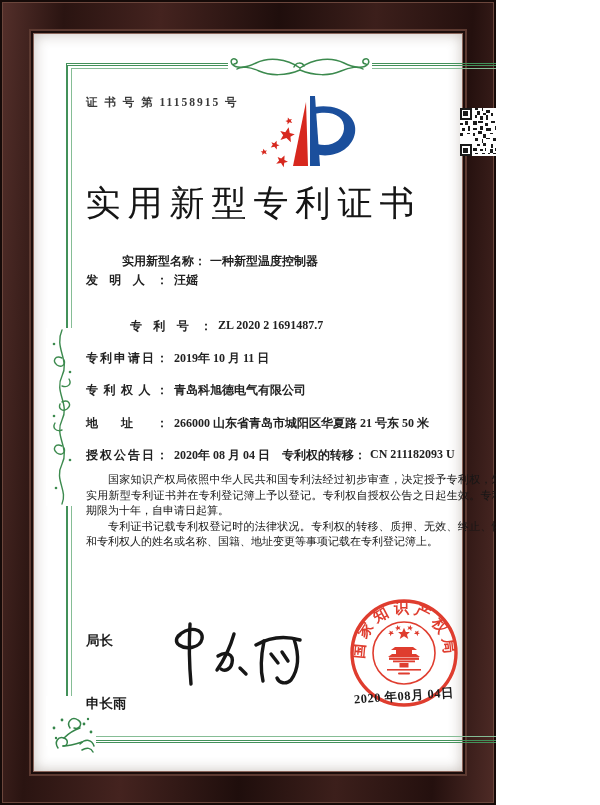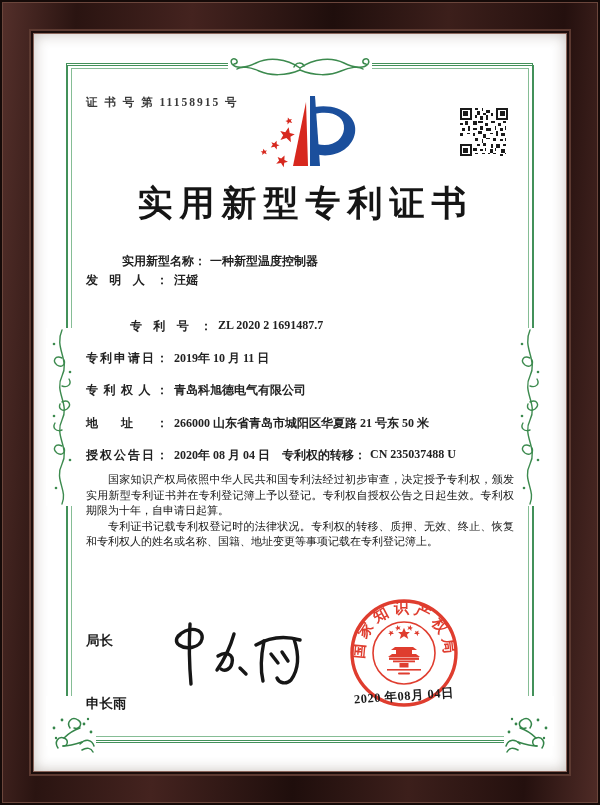--- a/index.html
+++ b/index.html
@@ -1,37 +1,37 @@
 <!DOCTYPE html>
 <html><head>
 <meta charset="utf-8">
 <style>
   html,body{margin:0;padding:0;}
-  .page{position:relative;width:600px;height:805px;overflow:hidden;
+  .page{position:relative;width:496px;height:805px;overflow:hidden;
         font-family:"Liberation Serif","DejaVu Serif",serif;background:#14b8a6;}
   
   .frame{position:absolute;inset:0;
     background:linear-gradient(93deg, #55302b 0%, #2a1411 12%, #44231f 30%, #1f0e0c 52%, #3c1f1b 70%, #24100e 88%, #502c27 100%),#351b17;
     box-shadow:inset 0 0 0 2px #150a08, inset 0 0 0 3px #6b463c;}
   .paper{position:absolute;left:33px;top:33px;right:33px;bottom:33px;background:#ffffff;
     border:1px solid #8a655a;
     box-shadow:0 0 0 2px #1c0d0b, 0 0 0 4px #5d3a31, inset 0 0 14px rgba(70,45,30,.30);}
   
   .gb-outer{position:absolute;left:66px;top:63px;width:465px;height:676px;border:1.6px solid #43915a;}
   .gb-inner{position:absolute;left:71px;top:68px;width:456px;height:667px;border:1px solid #85bd95;}
   .corner-patch{position:absolute;width:50px;height:50px;background:#fff;}
   .orn{position:absolute;background:#fff;}
   .orn svg{display:block;}
   
   .certno{position:absolute;left:86px;top:95px;font-size:11.5px;font-weight:bold;
           letter-spacing:2px;color:#3a3a3a;}
   .logo{position:absolute;left:256px;top:95px;}
   .qr{position:absolute;left:460px;top:108px;}
   .title{position:absolute;left:11px;right:0;top:180px;text-align:center;font-size:35px;
-         font-weight:bold;letter-spacing:7px;color:#151515;}
+         font-weight:normal;letter-spacing:7px;color:#151515;}
   .frow{position:absolute;left:86px;width:430px;height:17px;font-size:12px;font-weight:bold;
         color:#222;white-space:nowrap;}
   .flabel{display:inline-block;width:82px;text-align:justify;text-align-last:justify;
           vertical-align:top;}
   .fval{margin-left:6px;}
   .gpair2{position:absolute;left:196px;top:0;}
   .paras{position:absolute;left:86px;top:472px;width:428px;color:#161616;}
   .paras p{margin:0;font-size:11px;font-weight:normal;line-height:15.5px;text-indent:2em;
            text-align:justify;}
   .signoff{position:absolute;left:86px;color:#1a1a1a;font-weight:bold;font-size:13.5px;}
@@ -253,21 +253,21 @@
   </div>
   <div class="frow" style="top:382px;">
     <span class="flabel">专利权人：</span><span class="fval">青岛科旭德电气有限公司</span>
   </div>
   <div class="frow" style="top:415px;">
     <span class="flabel">地址：</span><span class="fval">266000 山东省青岛市城阳区华夏路 21 号东 50 米</span>
   </div>
   <div class="frow" style="top:447px;">
     <span class="flabel">授权公告日：</span><span class="fval">2020年 08 月 04 日</span>
     <span class="gpair2">
-      <span class="flabel">专利权的转移：</span><span class="fval">CN 235037488 U</span>
+      <span class="flabel">专利权的转移：</span><span class="fval">CN 211182093 U</span>
     </span>
   </div>
 
   <div class="paras">
     <p>国家知识产权局依照中华人民共和国专利法经过初步审查，决定授予专利权，颁发实用新型专利证书并在专利登记簿上予以登记。专利权自授权公告之日起生效。专利权期限为十年，自申请日起算。</p>
     <p>专利证书记载专利权登记时的法律状况。专利权的转移、质押、无效、终止、恢复和专利权人的姓名或名称、国籍、地址变更等事项记载在专利登记簿上。</p>
   </div>
 
   <div class="signoff" style="top:632px;">局长</div>
   <div class="signoff" style="top:658px;margin-top:37px;">申长雨</div>

